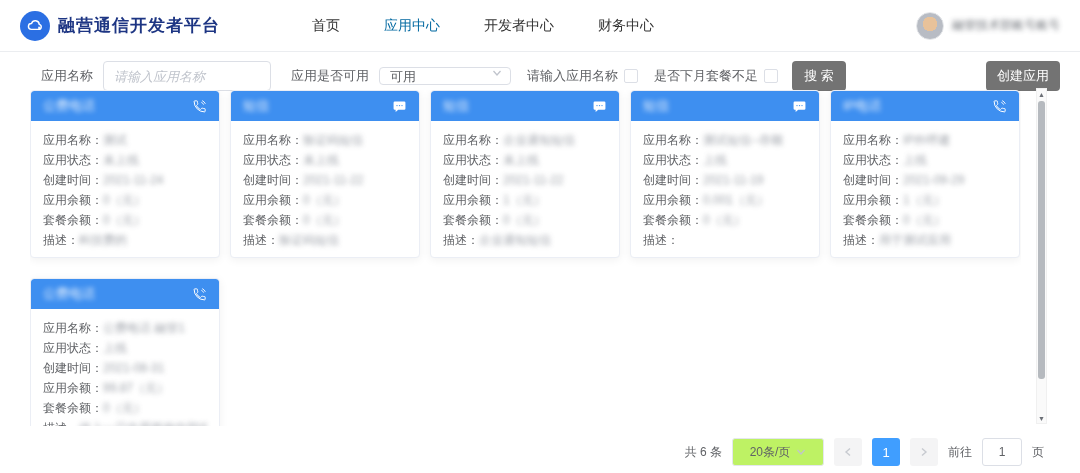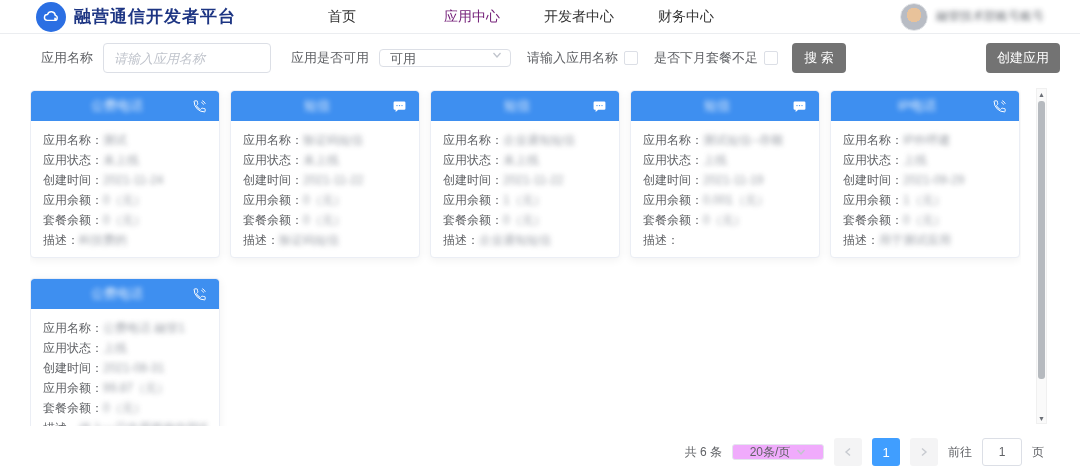--- a/index.html
+++ b/index.html
@@ -1,27 +1,27 @@
 <!DOCTYPE html>
 <html><head>
 <meta charset="utf-8">
 <style>
   * { margin:0; padding:0; box-sizing:border-box; }
   html,body { width:1080px; height:473px; background:#fff; overflow:hidden;
               font-family:"Liberation Sans","DejaVu Sans",sans-serif; }
 
   
-  .header { height:34px; display:flex; align-items:center; padding:0 36px;
+  .header { height:52px; display:flex; align-items:center; padding:0 20px;
             border-bottom:1px solid #ebedf0; background:#fff; position:relative; }
   .logo-circle { width:30px; height:30px; border-radius:50%; background:#2b6fe3;
                  display:flex; align-items:center; justify-content:center; flex:0 0 auto; }
   .brand { margin-left:8px; font-size:17px; font-weight:bold; color:#1d3583; letter-spacing:1px; }
   .nav { display:flex; margin-left:92px; gap:44px; }
   .nav-item { font-size:14px; color:#333; cursor:pointer; text-decoration:none; }
-  .nav-item.active { color:#701a75;margin-left:44px; }
+  .nav-item.active { color:#0369a1; }
   .user-box { margin-left:auto; display:flex; align-items:center; gap:8px; }
   .avatar { width:28px; height:28px; border-radius:50%; overflow:hidden;
             background:radial-gradient(circle at 50% 42%, #e8c29a 0 36%, #b8bcc4 37% 100%);
             border:1px solid #e3e5e8; filter:blur(0.6px); }
   .user-name { font-size:12px; color:#4a4f57; }
 
   .blurred  { filter:blur(2.4px); opacity:.85; }
   .blurred-light { filter:blur(2.6px); opacity:.9; }
 
   
@@ -38,21 +38,21 @@
   .gap16 { width:16px; } .gap20 { width:20px; }
   .checkbox { width:14px; height:14px; border:1px solid #dcdfe6; border-radius:2px;
               background:#fff; margin-left:6px; cursor:pointer; flex:0 0 auto; }
   .btn { height:30px; border:none; border-radius:4px; background:#737373; color:#fff;
          font-size:13px; cursor:pointer; font-family:inherit; }
   .btn-search { width:54px; margin-left:14px; }
   .btn-create { width:74px; margin-left:auto; }
 
   
   .cards-viewport { position:absolute; left:30px; top:90px; width:991px; height:336px; overflow:hidden; }
-  .cards-grid { display:grid; grid-template-columns:repeat(5,190px); column-gap:10px; row-gap:20px;text-align:center; }
+  .cards-grid { display:grid; grid-template-columns:repeat(5,190px); column-gap:10px; row-gap:20px; }
   .card { width:190px; height:168px; background:#fff; border:1px solid #ebeef5; border-radius:4px;
           box-shadow:0 2px 10px rgba(0,0,0,.06); overflow:hidden; cursor:pointer; }
   .card-header { height:30px; background:#3e8ff0; display:flex; align-items:center;
                  padding:0 12px; border-radius:3px 3px 0 0; }
   .card-title { color:#fff; font-size:13px; flex:1; white-space:nowrap; overflow:hidden; }
   .card-icon { width:16px; height:16px; display:flex; align-items:center; justify-content:center; }
   .card-body { padding:9px 12px; }
   .field { display:flex; line-height:20px; font-size:12px; white-space:nowrap; }
   .field-label { color:#606266; flex:0 0 auto; }
   .field-value { color:#8d929b; overflow:hidden; }
@@ -62,23 +62,23 @@
                background:#fafafa; border:1px solid #f0f0f0; }
   .sb-arrow { position:absolute; left:0; width:9px; height:10px; display:flex;
               align-items:center; justify-content:center; font-size:7px; color:#6b6f76; cursor:pointer; }
   .sb-up { top:0; } .sb-down { bottom:0; }
   .sb-thumb { position:absolute; left:1px; top:12px; width:7px; height:278px;
               background:#b6babf; border-radius:3px; cursor:grab; }
 
   
   .pagination { position:absolute; right:36px; top:438px; display:flex; align-items:center;
                 gap:10px; font-size:12px; color:#606266; }
-  .pg-size { width:92px; height:16px; border:1px solid #e4e7ed; border-radius:3px;
+  .pg-size { width:92px; height:28px; border:1px solid #e4e7ed; border-radius:3px;
              display:flex; align-items:center; justify-content:center; gap:6px; color:#606266;
-             cursor:pointer; background:#f0abfc; }
+             cursor:pointer; background:#bef264; }
   .pg-btn { width:28px; height:28px; border-radius:3px; background:#f4f4f5; border:none;
             display:flex; align-items:center; justify-content:center; cursor:pointer; }
   .pg-btn svg { width:10px; height:10px; }
   .pg-cur { width:28px; height:28px; border-radius:3px; background:#409eff; color:#fff;
             display:flex; align-items:center; justify-content:center; font-size:13px; cursor:pointer; }
   .pg-goto-input { width:40px; height:28px; border:1px solid #dcdfe6; border-radius:3px;
                    text-align:center; font-size:12px; color:#606266; outline:none; }
 </style>
 </head>
 <body>

